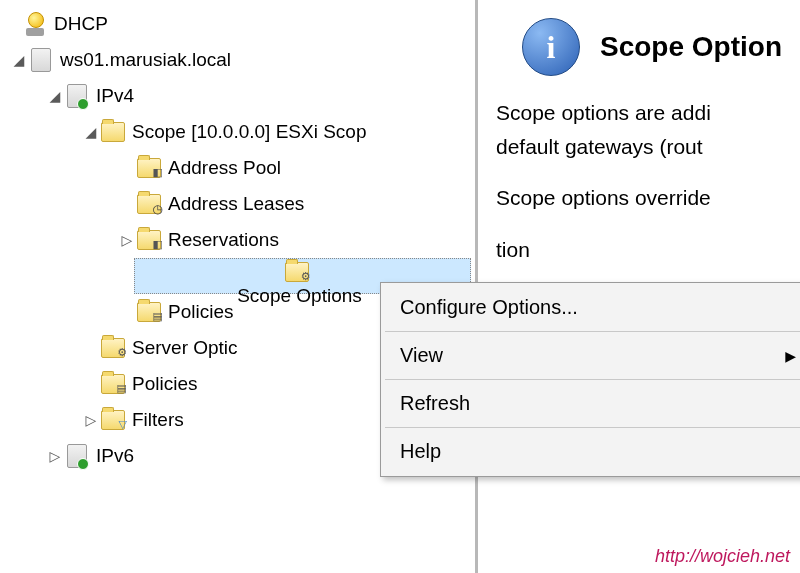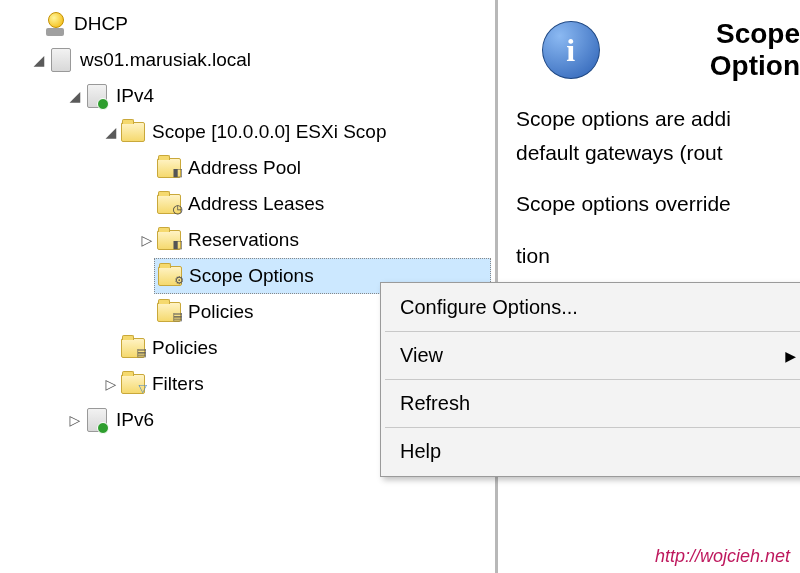--- a/index.html
+++ b/index.html
@@ -11,21 +11,20 @@
     background: #fff;
     width: 800px;
     height: 573px;
     overflow: hidden;
     position: relative;
   }
   .container {
     display: flex;
     width: 100%;
     height: 100%;
-    padding-left: 20px;
   }
   .left-pane {
     width: 478px;
     height: 100%;
     padding: 6px 4px;
     background: #fff;
     border-right: 3px solid #b8b8b8;
     position: relative;
   }
   .right-pane {
@@ -38,20 +37,21 @@
   .tree-row {
     display: flex;
     align-items: center;
     height: 36px;
     white-space: nowrap;
     font-size: 19px;
   }
   .tree-row.selected {
     background: #cce8ff;
     border: 1px dotted #888;
+    flex-direction: column;
   }
   .indent { display:inline-block; flex-shrink:0; }
   .arrow {
     width: 18px;
     display: inline-flex;
     justify-content: center;
     font-size: 14px;
     color: #5a5a5a;
     flex-shrink:0;
   }
@@ -294,20 +294,27 @@
     </div>
 
     <div class="tree-row">
       <span class="indent" style="width:132px"></span>
       <span class="icon">
           <span class="folder doc"></span>
         </span>
       <span>Policies</span>
     </div>
 
+    <div class="tree-row">
+      <span class="indent" style="width:96px"></span>
+      <span class="icon">
+          <span class="folder gear"></span>
+        </span>
+      <span>Server Optic</span>
+    </div>
 
     <div class="tree-row">
       <span class="indent" style="width:96px"></span>
       <span class="icon">
           <span class="folder doc"></span>
         </span>
       <span>Policies</span>
     </div>
 
     <div class="tree-row">

